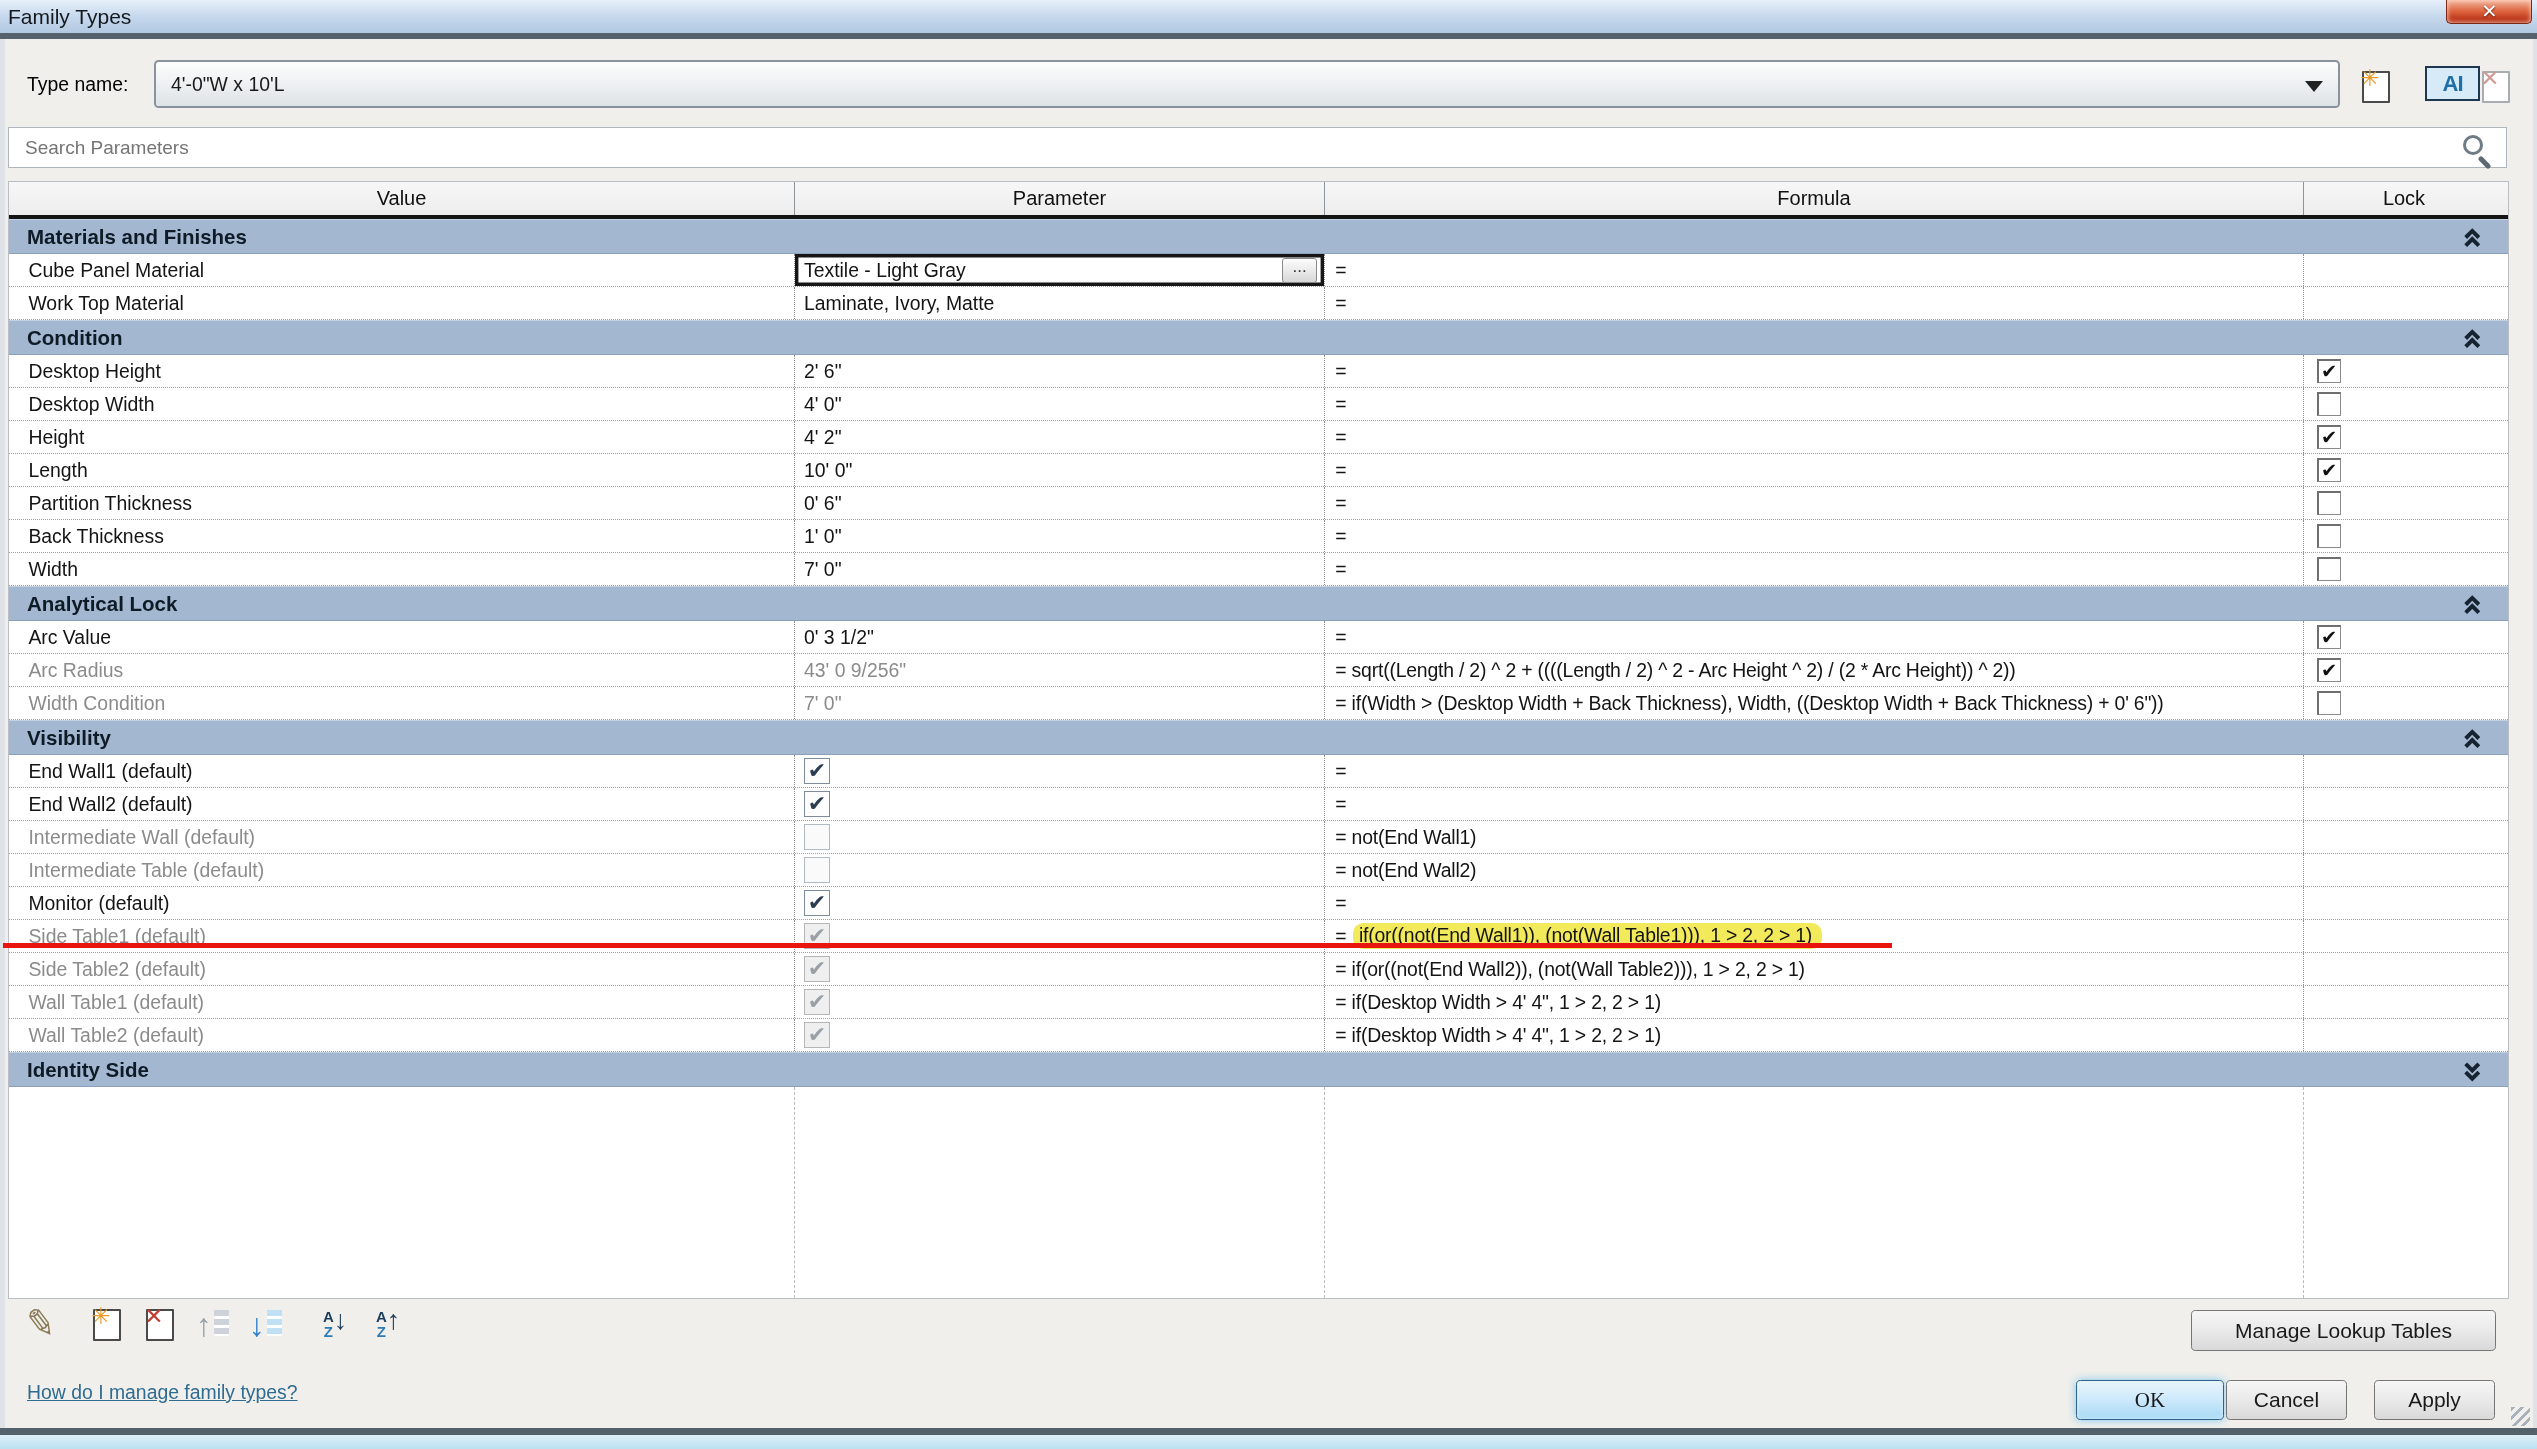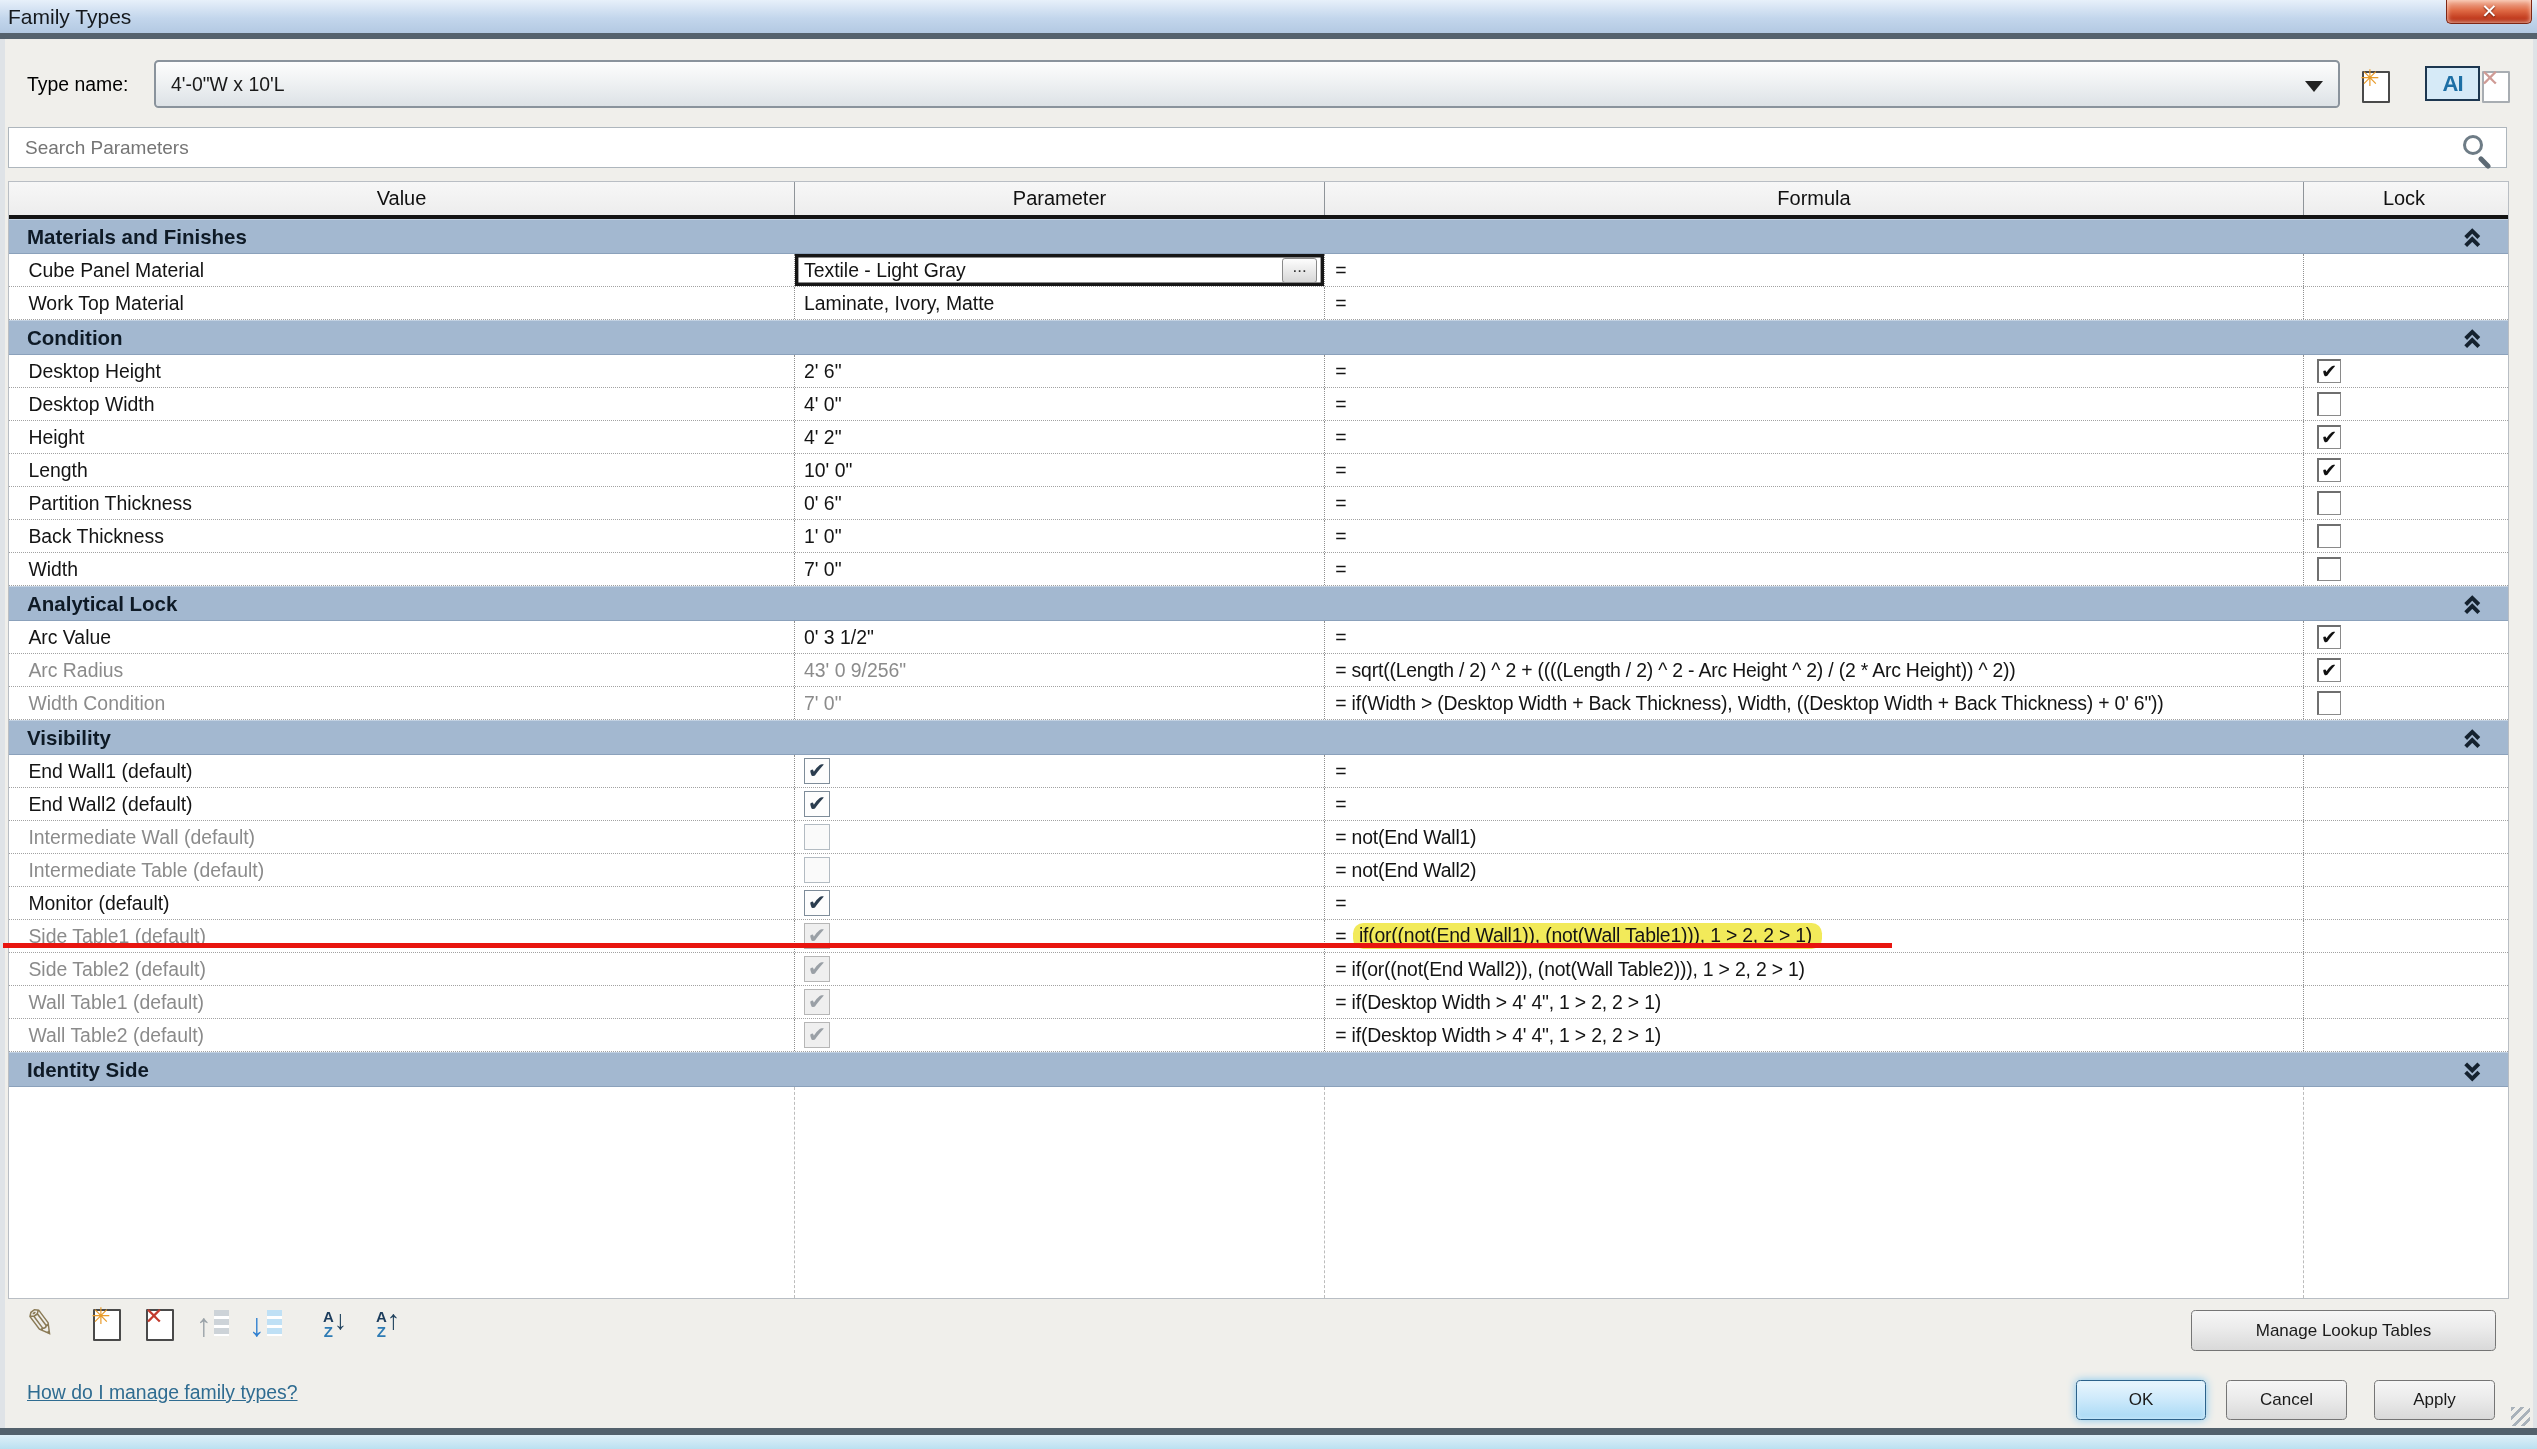--- a/index.html
+++ b/index.html
@@ -106,21 +106,21 @@
   .arrow-big { font-size:32px; font-weight:bold; }
   .lines { display:inline-block; width:15px; height:26px; margin-left:2.3px;
     background:repeating-linear-gradient(#cdd3d8 0 5.7px, #ffffff 5.7px 9px); }
   .lines.blue { background:repeating-linear-gradient(#bfe0f5 0 5.7px, #ffffff 5.7px 9px); }
   .az { display:inline-block; font-size:15px; line-height:15px; font-weight:bold; color:#1c3c5c; text-align:center; }
   .az .zblue { color:#2e7bb4; }
   .sort-arrow { font-size:27px; font-weight:bold; color:#22435f; vertical-align:8px; }
 
   
   .btn { position:absolute; display:flex; align-items:center; justify-content:center;
-    font-size:17px; color:#1a1a1a; border:1.7px solid #757575; border-radius:4.6px;
+    font-size:21px; color:#1a1a1a; border:1.7px solid #757575; border-radius:4.6px;
     background:linear-gradient(#f6f6f6, #ebebeb 45%, #d9d9d9); }
   .btn.default { border-color:#2c628b;
     background:linear-gradient(#eaf6fd, #cfeafb 45%, #a8d9f5);
     box-shadow:0 0 8px #7fc6ef, inset 0 0 4.6px #d9f0fc; }
   .help-link { position:absolute; left:27px; top:1381px; font-size:19.4px; color:#2f6c91;
     text-decoration:underline; }
   .grip { position:absolute; right:8px; bottom:24px; width:19.4px; height:19.4px;
     background:repeating-linear-gradient(135deg, #a9b2ba 0 2.9px, transparent 2.9px 6.8px); }
 </style>
 </head>
@@ -529,21 +529,21 @@
     <span class="az"><span>A</span><br><span class="zblue">Z</span></span><span class="sort-arrow">↓</span>
   </div>
   <div class="btool" style="left:376px; padding-top:3.4px;">
     <span class="az"><span>A</span><br><span class="zblue">Z</span></span><span class="sort-arrow">↑</span>
   </div>
 
   <div class="btn" style="left:2191px; top:1310px; width:305px; height:41px;">
     <span>Manage Lookup Tables</span>
   </div>
   <a class="help-link" href="#">How do I manage family types?</a>
-  <div class="btn default" style="left:2076px; top:1380px; width:130px; height:40px;">
+  <div class="btn default" style="left:2076px; top:1380px; width:148px; height:40px;font-family:Liberation Serif, serif;">
     <span>OK</span>
   </div>
   <div class="btn" style="left:2226px; top:1380px; width:121px; height:40px;">
     <span>Cancel</span>
   </div>
   <div class="btn" style="left:2374px; top:1380px; width:121px; height:40px;">
     <span>Apply</span>
   </div>
   <div class="grip"></div>
 

